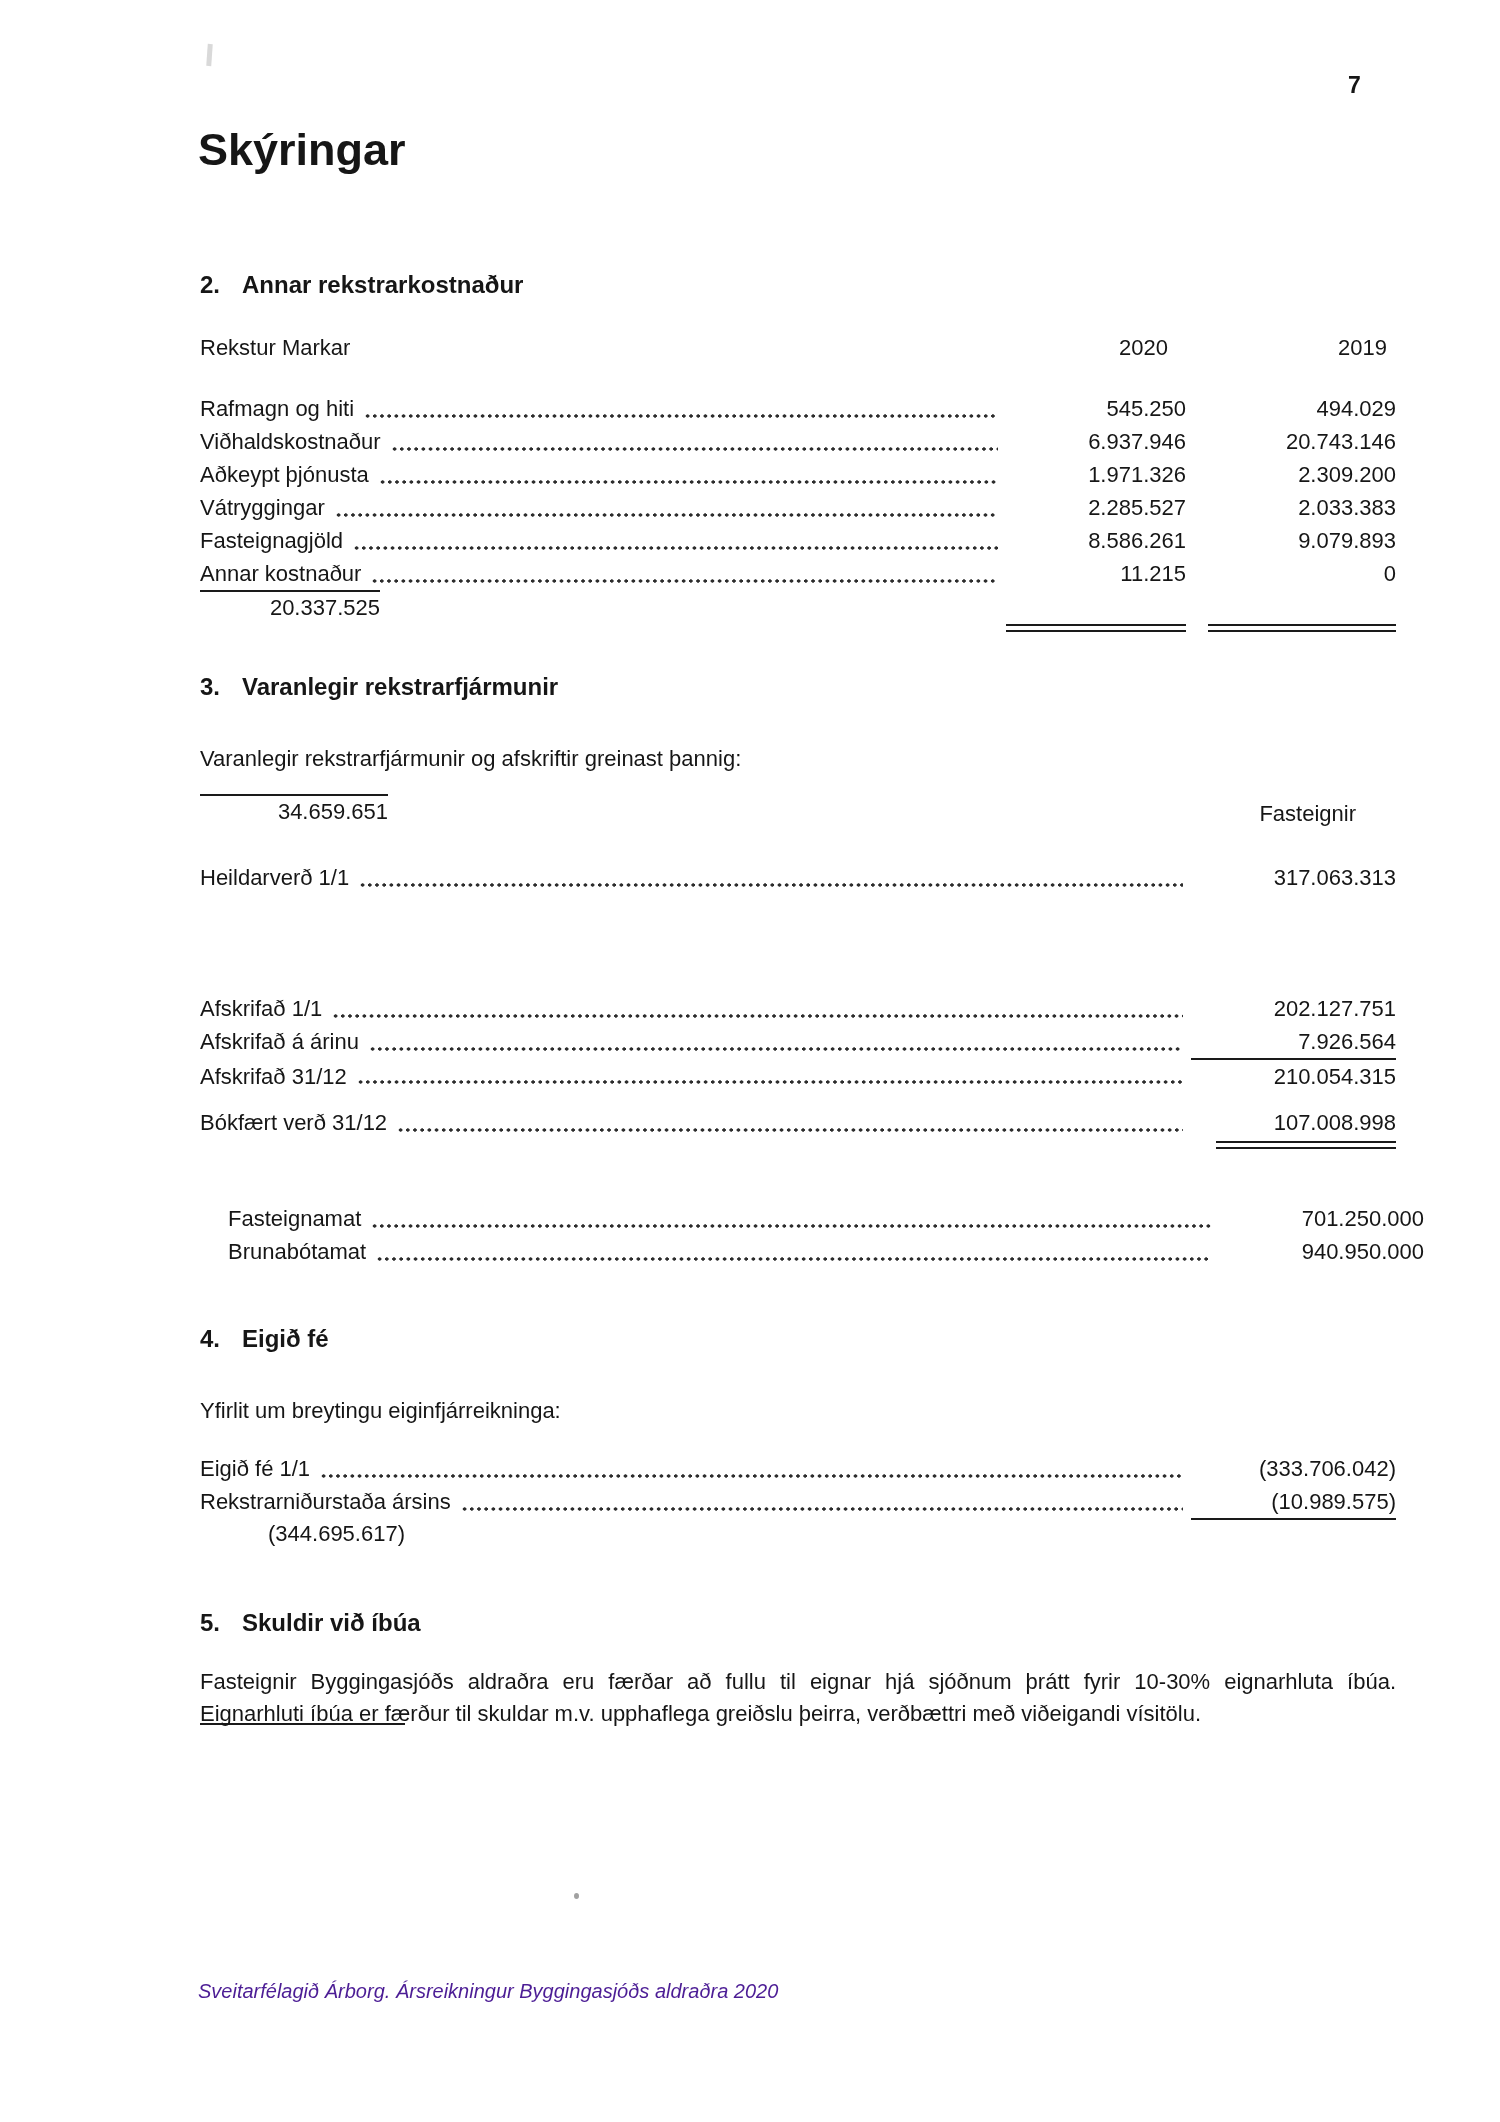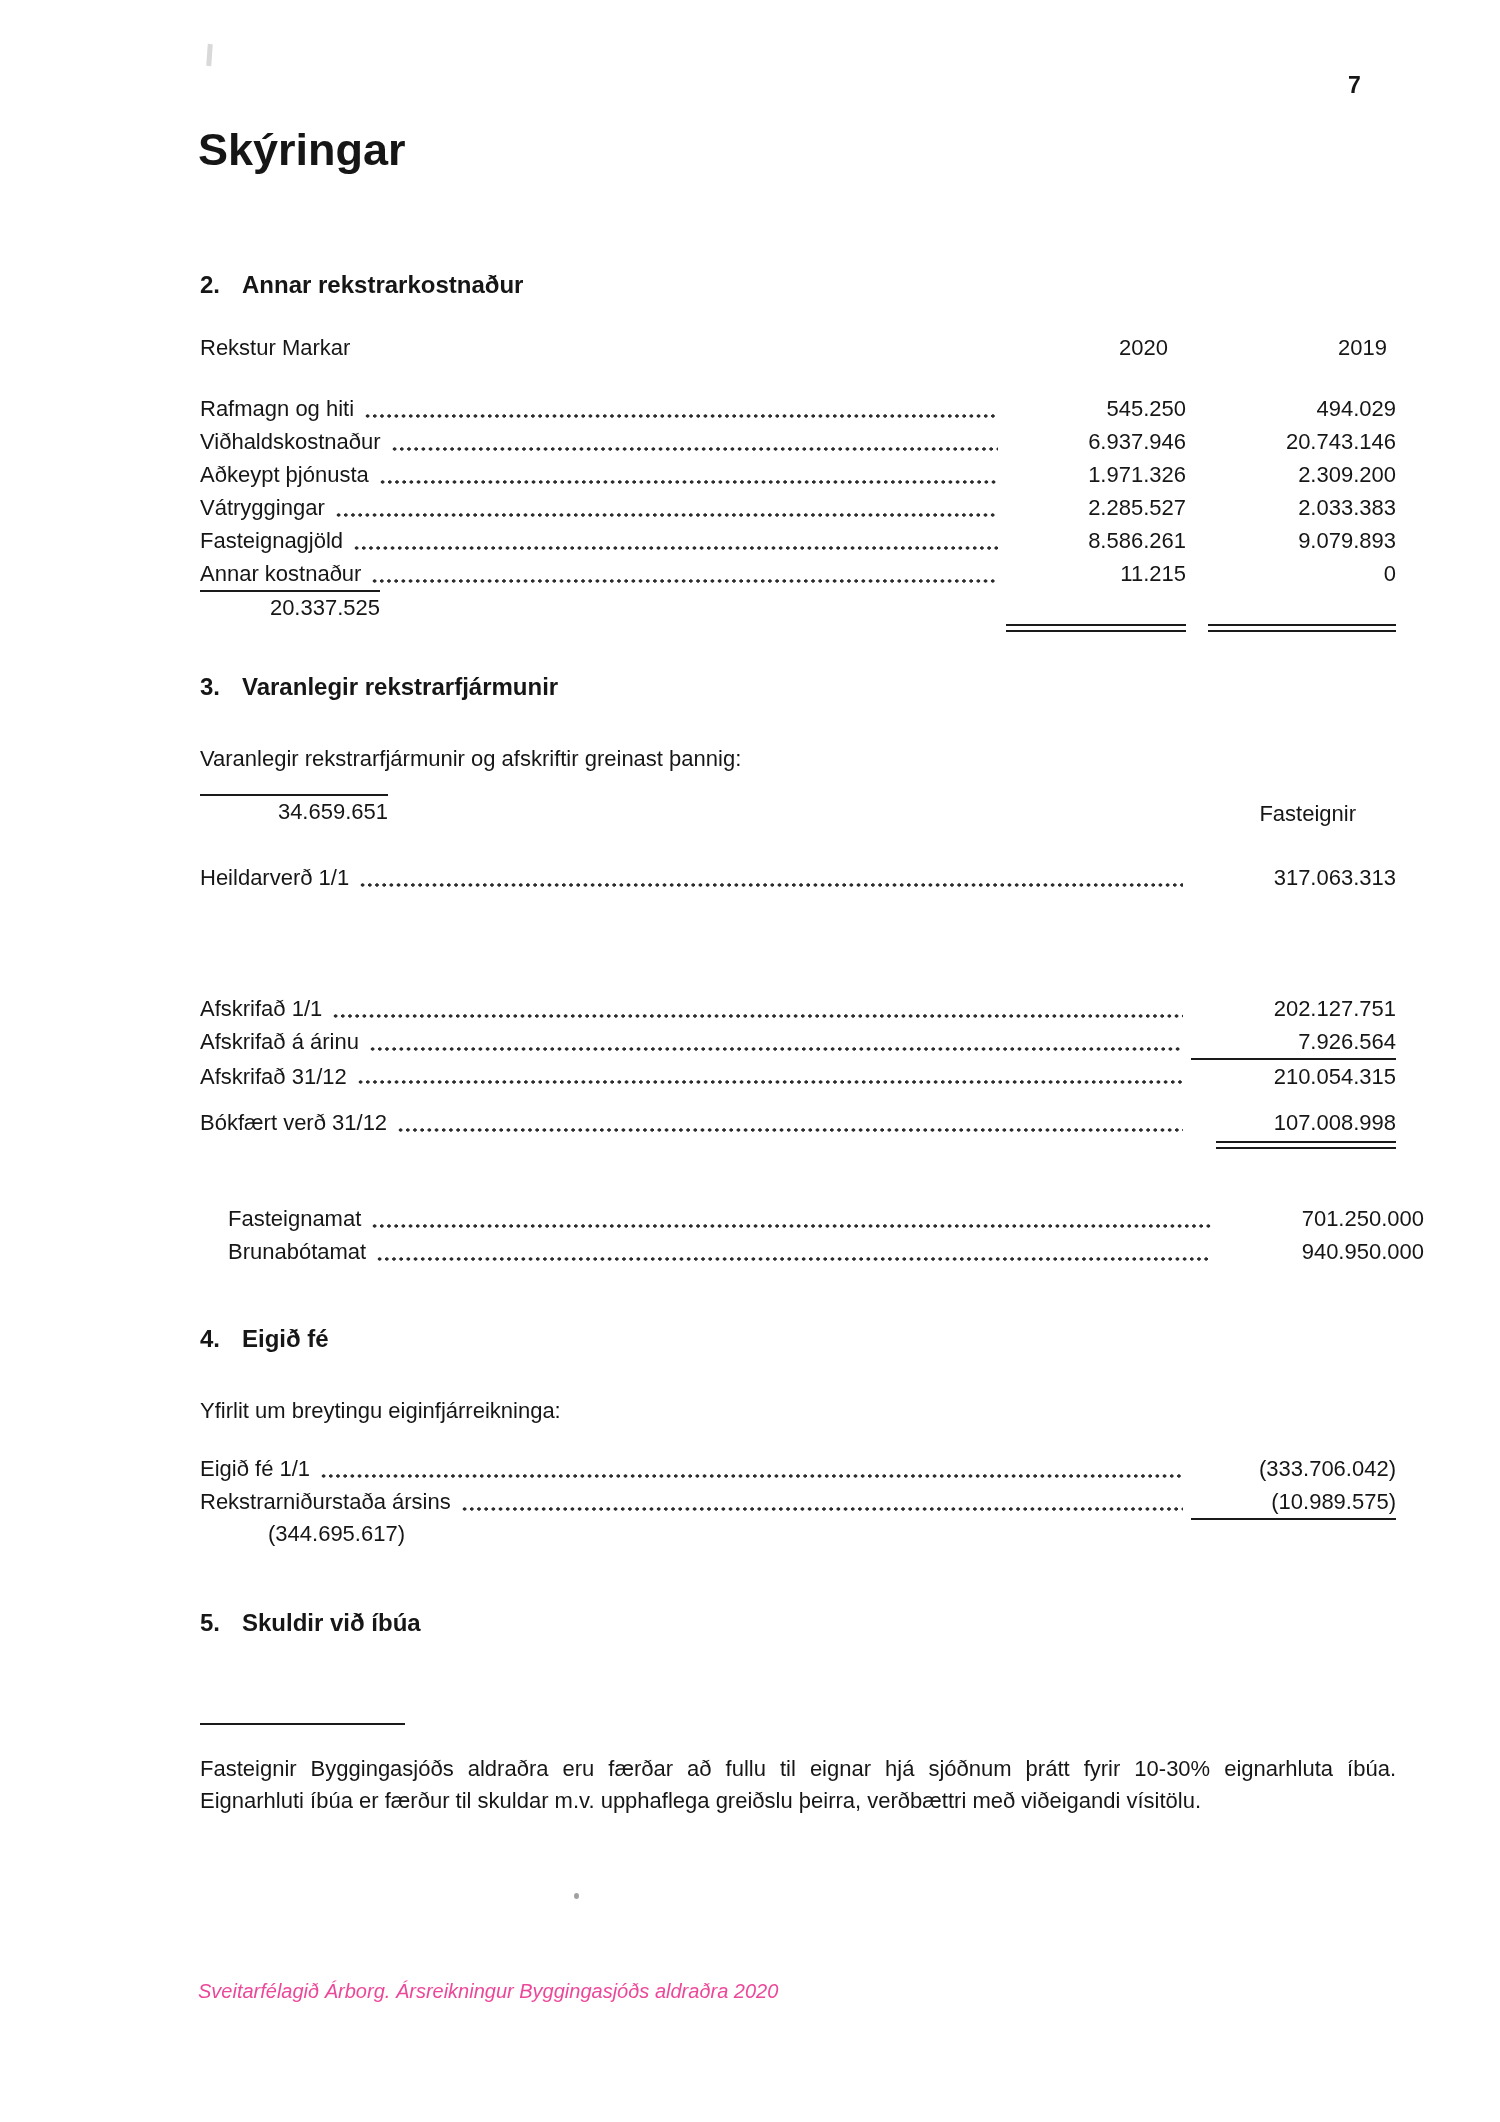--- a/index.html
+++ b/index.html
@@ -50,21 +50,21 @@
   .dbl { height: 4px; border-top: 2px solid #1a1a1a; border-bottom: 2px solid #1a1a1a; }
   .w180 { flex: 0 0 180px; } .w188 { flex: 0 0 188px; }
   .dbl-right { margin-left: auto; width: 180px; }
   .fast-hdr { padding-right: 40px; font-size: 22px; }
 
   .para { font-size: 22px; line-height: 32px; }
   .para-just { text-align: justify; text-align-last: justify; word-spacing: 1px; white-space: normal; }
 
   .footer {
     position: absolute; top: 1978px; left: 198px;
-    font-size: 20px; font-style: italic; line-height: 26px; color: #ec4899;
+    font-size: 20px; font-style: italic; line-height: 26px; color: #4c1d95;
   }
   .artifact-smudge {
     position: absolute; left: 207px; top: 44px; width: 5px; height: 22px;
     background: #cfcfcf; opacity: .8; transform: rotate(4deg);
   }
   .artifact-dot {
     position: absolute; left: 574px; top: 1893px; width: 5px; height: 6px;
     background: #909090; border-radius: 50%; opacity: .85;
   }
 </style>
@@ -231,20 +231,20 @@
     <div class="trow totrow">
       <span class="fill"></span>
       <span class="v3 botline">(344.695.617)</span>
     </div>
   </div>
 
   <div class="abs heading" style="top:1608px;">
     <span class="hnum">5.</span>
     <span>Skuldir við íbúa</span>
   </div>
-  <div class="abs" style="top:1753px;">
+  <div class="abs" style="top:1666px;">
     <div class="para para-just">Fasteignir Byggingasjóðs aldraðra eru færðar að fullu til eignar hjá sjóðnum þrátt fyrir 10-30% eignarhluta íbúa.</div>
     <div class="para">Eignarhluti íbúa er færður til skuldar m.v. upphaflega greiðslu þeirra, verðbættri með viðeigandi  vísitölu.</div>
   </div>
 
   <div class="footer">Sveitarfélagið Árborg. Ársreikningur Byggingasjóðs aldraðra 2020</div>
 
 </div>
 
 </body></html>

